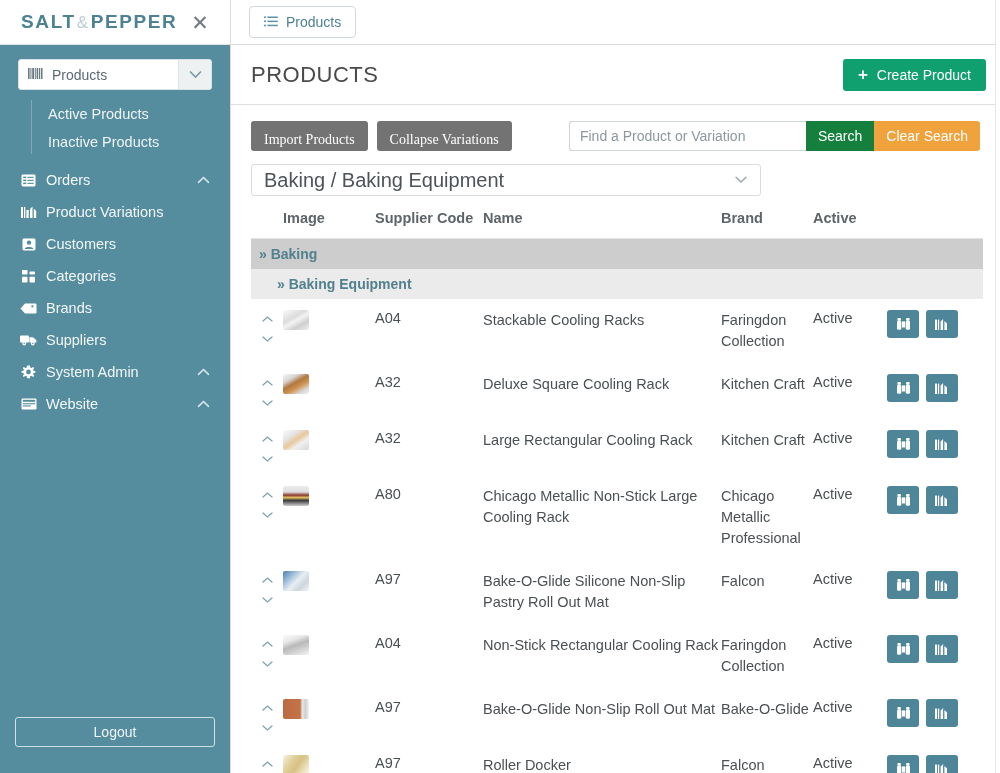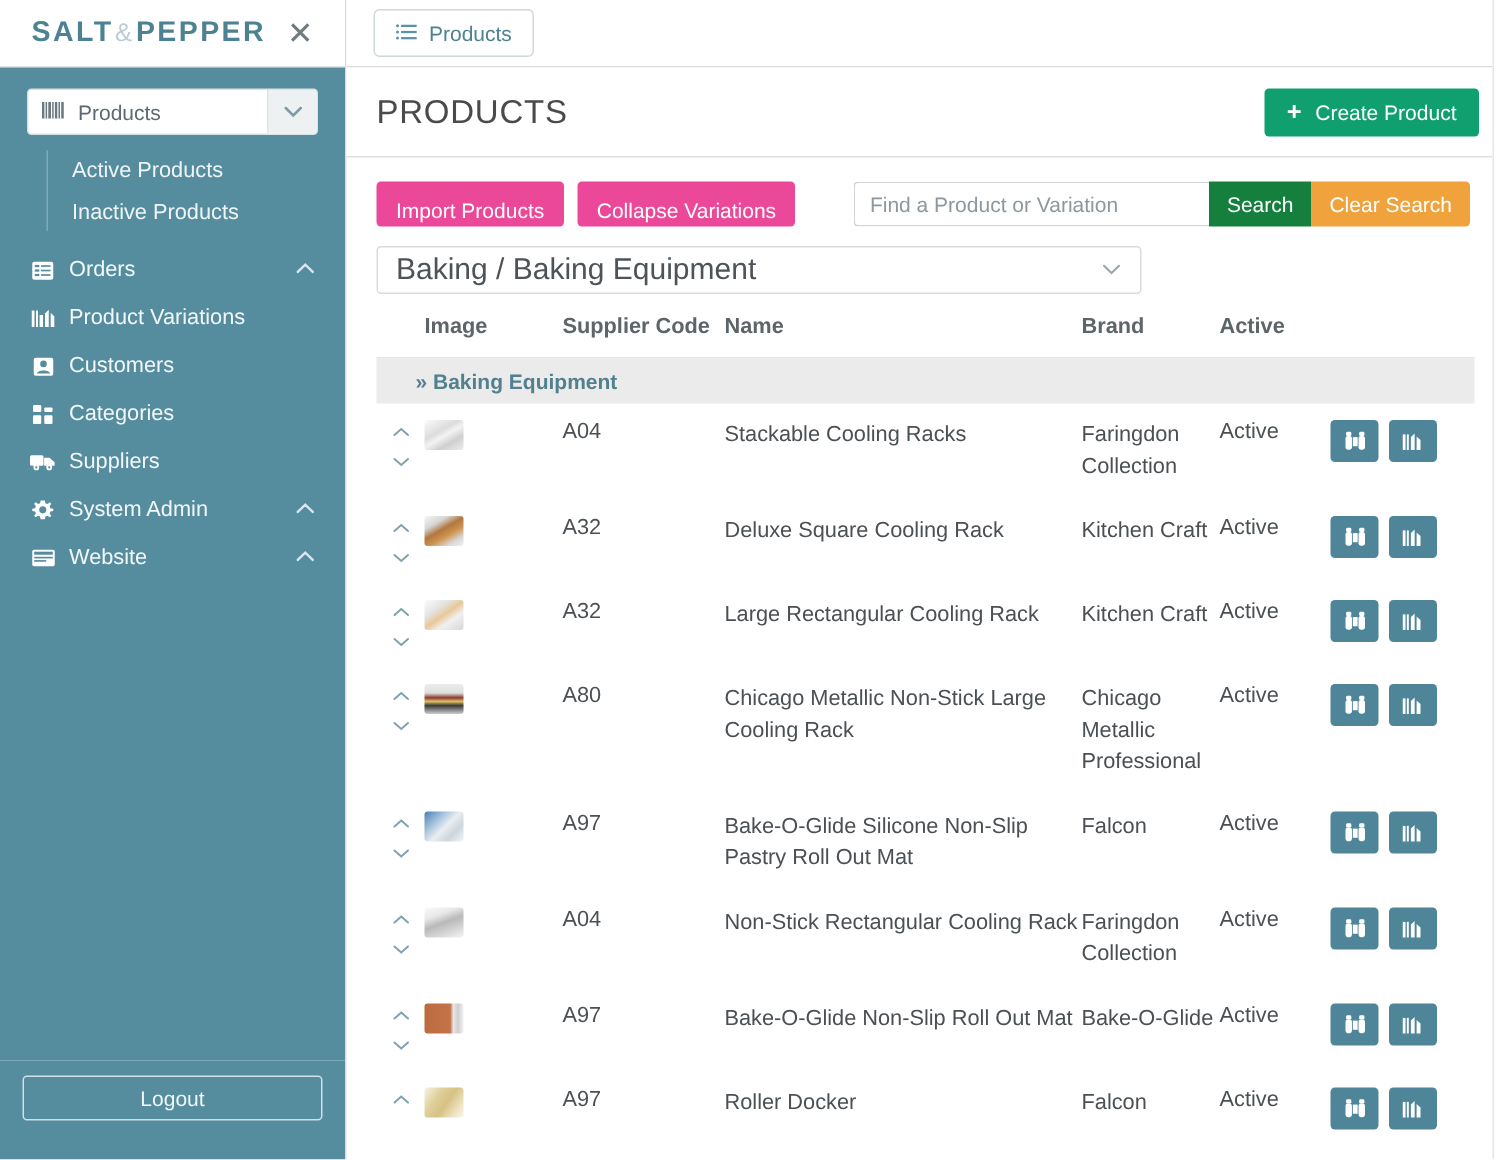--- a/index.html
+++ b/index.html
@@ -117,22 +117,22 @@
     background: #10a070; color: #fff; font-size: 14px; cursor: pointer;
     font-family: "Liberation Sans", sans-serif;
   }
   .create-btn .plus { font-size: 17px; line-height: 1; font-weight: bold; }
 
   .content { flex: 1 1 auto; padding: 16px 20px 0 20px; overflow: hidden; min-width: 0; }
 
   .toolbar { display: flex; align-items: center; gap: 0; margin-bottom: 13px; }
   .tb-btn {
     height: 30px; padding: 11px 13px; border: none; border-radius: 3px;
-    background: #ec4899; color: #fff; font-size: 14px; cursor: pointer;
-    margin-right: 9px; font-family: Liberation Sans, sans-serif;
+    background: #737373; color: #fff; font-size: 14px; cursor: pointer;
+    margin-right: 9px; font-family: Liberation Serif, serif;
   }
   .search-group { margin-left: auto; display: flex; align-items: stretch; }
   .search-input {
     width: 237px; height: 30px; border: 1px solid #cfd4d6; border-right: none;
     border-radius: 3px 0 0 3px; padding: 0 10px; font-size: 14px;
     color: #55606a; outline: none; font-family: "Liberation Sans", sans-serif;
     background: #fff;
   }
   .search-input::placeholder { color: #8d989e; }
   .search-btn {
@@ -304,20 +304,32 @@
                 <rect x="0" y="0" width="5.5" height="4.6" rx="0.8"></rect>
                 <rect x="7.5" y="1.6" width="5.5" height="3" rx="0.8"></rect>
                 <rect x="0" y="6.8" width="5.5" height="5.8" rx="0.8"></rect>
                 <rect x="7.5" y="6.8" width="5.5" height="5.8" rx="0.8"></rect>
               </g>
             </svg>
         </span>
         <span class="ni-label">Categories</span>
       </div>
 
+      <div class="nav-item">
+        <span class="ni-icon">
+          <svg width="17" height="13" viewBox="0 0 17 13">
+              <g fill="#fff">
+                <path d="M0.5 6.5 L5 1.5 L10.5 1.5 L10.5 11.5 L5 11.5 Z"></path>
+                <path d="M6 6.5 L10.5 1.5 L15 1.5 C16 1.5 16.5 2 16.5 3 L16.5 10 C16.5 11 16 11.5 15 11.5 L10.5 11.5 Z"></path>
+              </g>
+              <circle cx="12.4" cy="4.3" r="1.15" fill="#558c9e"></circle>
+            </svg>
+        </span>
+        <span class="ni-label">Brands</span>
+      </div>
 
       <div class="nav-item">
         <span class="ni-icon">
           <svg width="17" height="12" viewBox="0 0 17 12">
               <g fill="#fff">
                 <rect x="0" y="1.5" width="9" height="7" rx="1"></rect>
                 <path d="M9.4 3.2 L13 3.2 L16.4 6.2 L16.4 8.5 L9.4 8.5 Z"></path>
               </g>
               <circle cx="4.2" cy="9.6" r="1.9" fill="#fff"></circle>
               <circle cx="12.8" cy="9.6" r="1.9" fill="#fff"></circle>
@@ -432,20 +444,23 @@
             <th>Image</th>
             <th>Supplier Code</th>
             <th>Name</th>
             <th>Brand</th>
             <th>Active</th>
             <th></th>
           </tr>
         </thead>
         <tbody>
 
+          <tr class="grp-row">
+            <td colspan="7">» Baking</td>
+          </tr>
           <tr class="grp-row sub">
             <td colspan="7">» Baking Equipment</td>
           </tr>
 
           <tr class="prow">
             <td>
               <div class="sortarrows">
                 <span><svg width="11" height="6" viewBox="0 0 11 6">
                       <path d="M1 5 L5.5 1 L10 5" stroke="#7ca2ae" stroke-width="1.3" fill="none" stroke-linecap="round"></path>
                     </svg></span>

